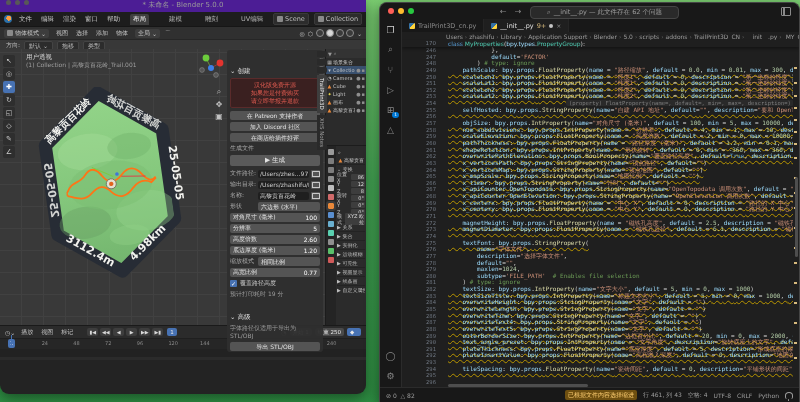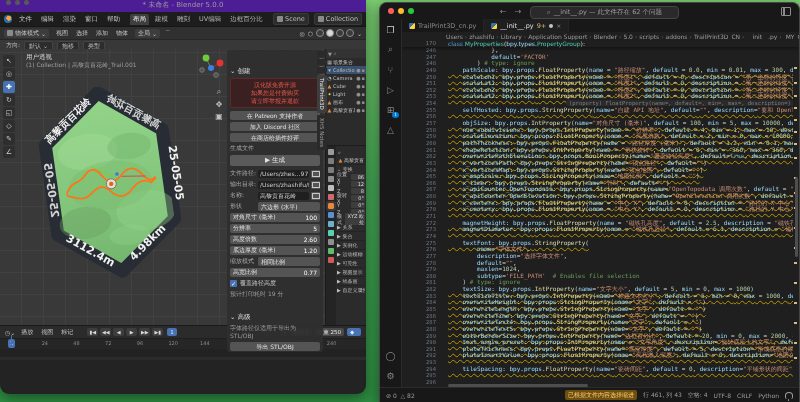--- a/index.html
+++ b/index.html
@@ -10,21 +10,21 @@
   .bl{position:absolute;left:0;top:0;width:366px;height:394px;background:#232323;
     border-radius:0 0 9px 9px;overflow:hidden;box-shadow:0 4px 14px rgba(0,0,0,.45);}
   .bl-title{height:12px;background:#4c1d95;display:flex;align-items:flex-start;position:relative;}
   .tl-dots{display:flex;gap:4px;margin-left:6px;}
   .tl-dot{width:5px;height:5px;border-radius:50%;background:#585858;}
   .bl-title-text{position:absolute;left:0;right:0;text-align:center;font-size:7px;color:#9a9a9a;}
   .bl-topbar{height:14px;background:#1d1d1d;display:flex;align-items:center;gap:5px;padding:0 4px;
     border-bottom:1px solid #161616;font-size:6.5px;color:#c4c4c4;}
   .bl-logo{width:8px;height:8px;border-radius:50%;background:radial-gradient(circle at 60% 40%,#ff9f3f 0 35%,#2b70a8 36% 100%);flex:0 0 auto;}
   .menu-item{padding:0 2px;white-space:nowrap;}
-  .ws-tabs{display:flex;gap:3px;margin-left:3px;overflow:hidden;flex:1;}
+  .ws-tabs{display:flex;gap:17px;margin-left:3px;overflow:hidden;flex:1;}
   .ws-tab{padding:1px 3px;border-radius:2px 2px 0 0;white-space:nowrap;color:#b5b5b5;}
   .ws-tab.active{background:#3f3f3f;color:#efefef;}
   .scene-pill{display:flex;align-items:center;gap:2px;background:#2c2c2c;border:1px solid #3a3a3a;
     border-radius:2px;padding:0 3px;height:10px;white-space:nowrap;color:#bdbdbd;}
   .pill-ico{width:6px;height:6px;border-radius:1px;background:#8a8a8a;display:inline-block;}
   .bl-vhead{height:12px;background:#303030;display:flex;align-items:center;gap:5px;padding:0 4px;
     font-size:6px;color:#c4c4c4;border-bottom:1px solid #262626;}
   .mode-pill{display:flex;align-items:center;gap:2px;background:#3d3d3d;border-radius:2px;padding:0 3px;height:9px;}
   .vh-right{margin-left:auto;display:flex;align-items:center;gap:3px;}
   .shade-balls{display:flex;gap:2px;align-items:center;}

